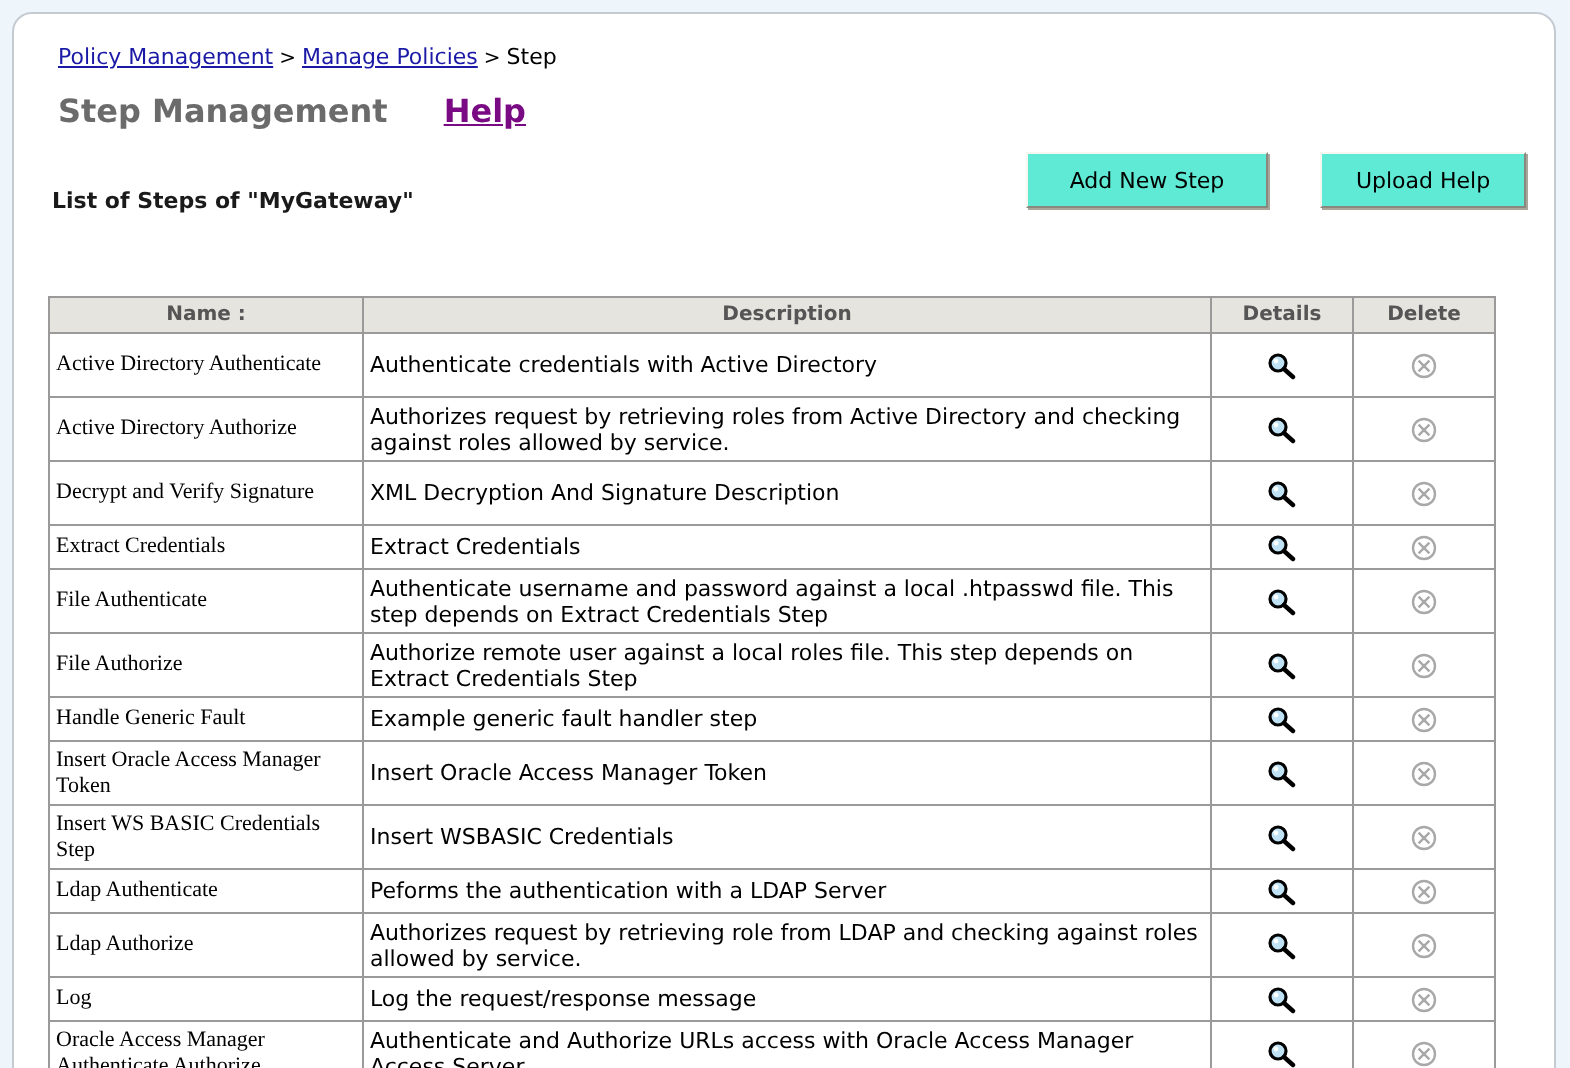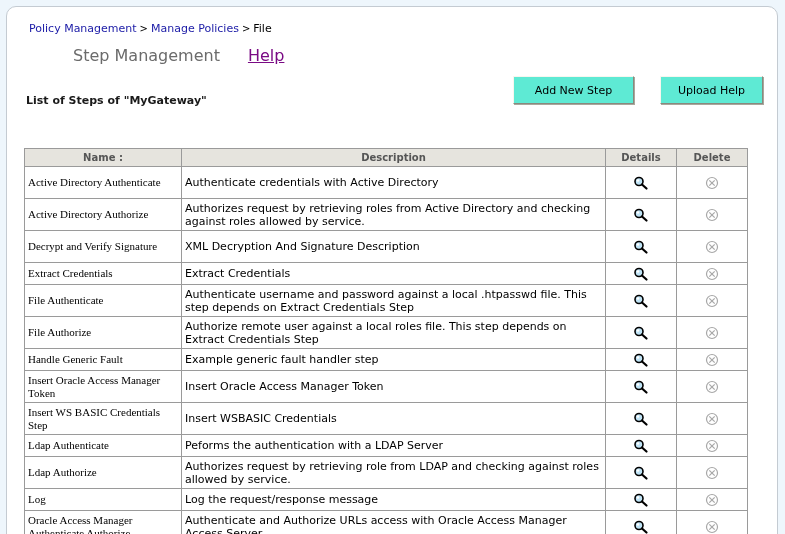--- a/index.html
+++ b/index.html
@@ -23,32 +23,32 @@
   }
   .breadcrumb {
     position: absolute;
     left: 29px;
     top: 22px;
     font-size: 11px;
     color: #000;
   }
   .breadcrumb a {
     color: #1a1aa6;
+    text-decoration: underline;
   }
   .breadcrumb .sep {
     font-size: 10px;
     margin: 0 3px;
   }
   .title-row {
     position: absolute;
     left: 29px;
     top: 46px;
     font-size: 16px;
-    font-weight: normal;
-    margin-left: 44px;
+    font-weight: bold;
   }
   .page-title {
     color: #6b6b6b;
   }
   .help-link {
     color: #7a0a84;
     text-decoration: underline;
     margin-left: 28px;
   }
   .list-title {
@@ -117,21 +117,21 @@
     height: 14px;
     vertical-align: middle;
   }
 </style>
 </head>
 <body>
 
 <div class="panel"></div>
 
 <div class="breadcrumb">
-  <a>Policy Management</a><span class="sep">&gt;</span><a>Manage Policies</a><span class="sep">&gt;</span><span>File</span>
+  <a>Policy Management</a><span class="sep">&gt;</span><a>Manage Policies</a><span class="sep">&gt;</span><span>Step</span>
 </div>
 
 <div class="title-row">
   <span class="page-title">Step Management</span><a class="help-link">Help</a>
 </div>
 
 <div class="list-title">List of Steps of "MyGateway"</div>
 
 <button class="btn btn-add">Add New Step</button>
 <button class="btn btn-upload">Upload Help</button>

